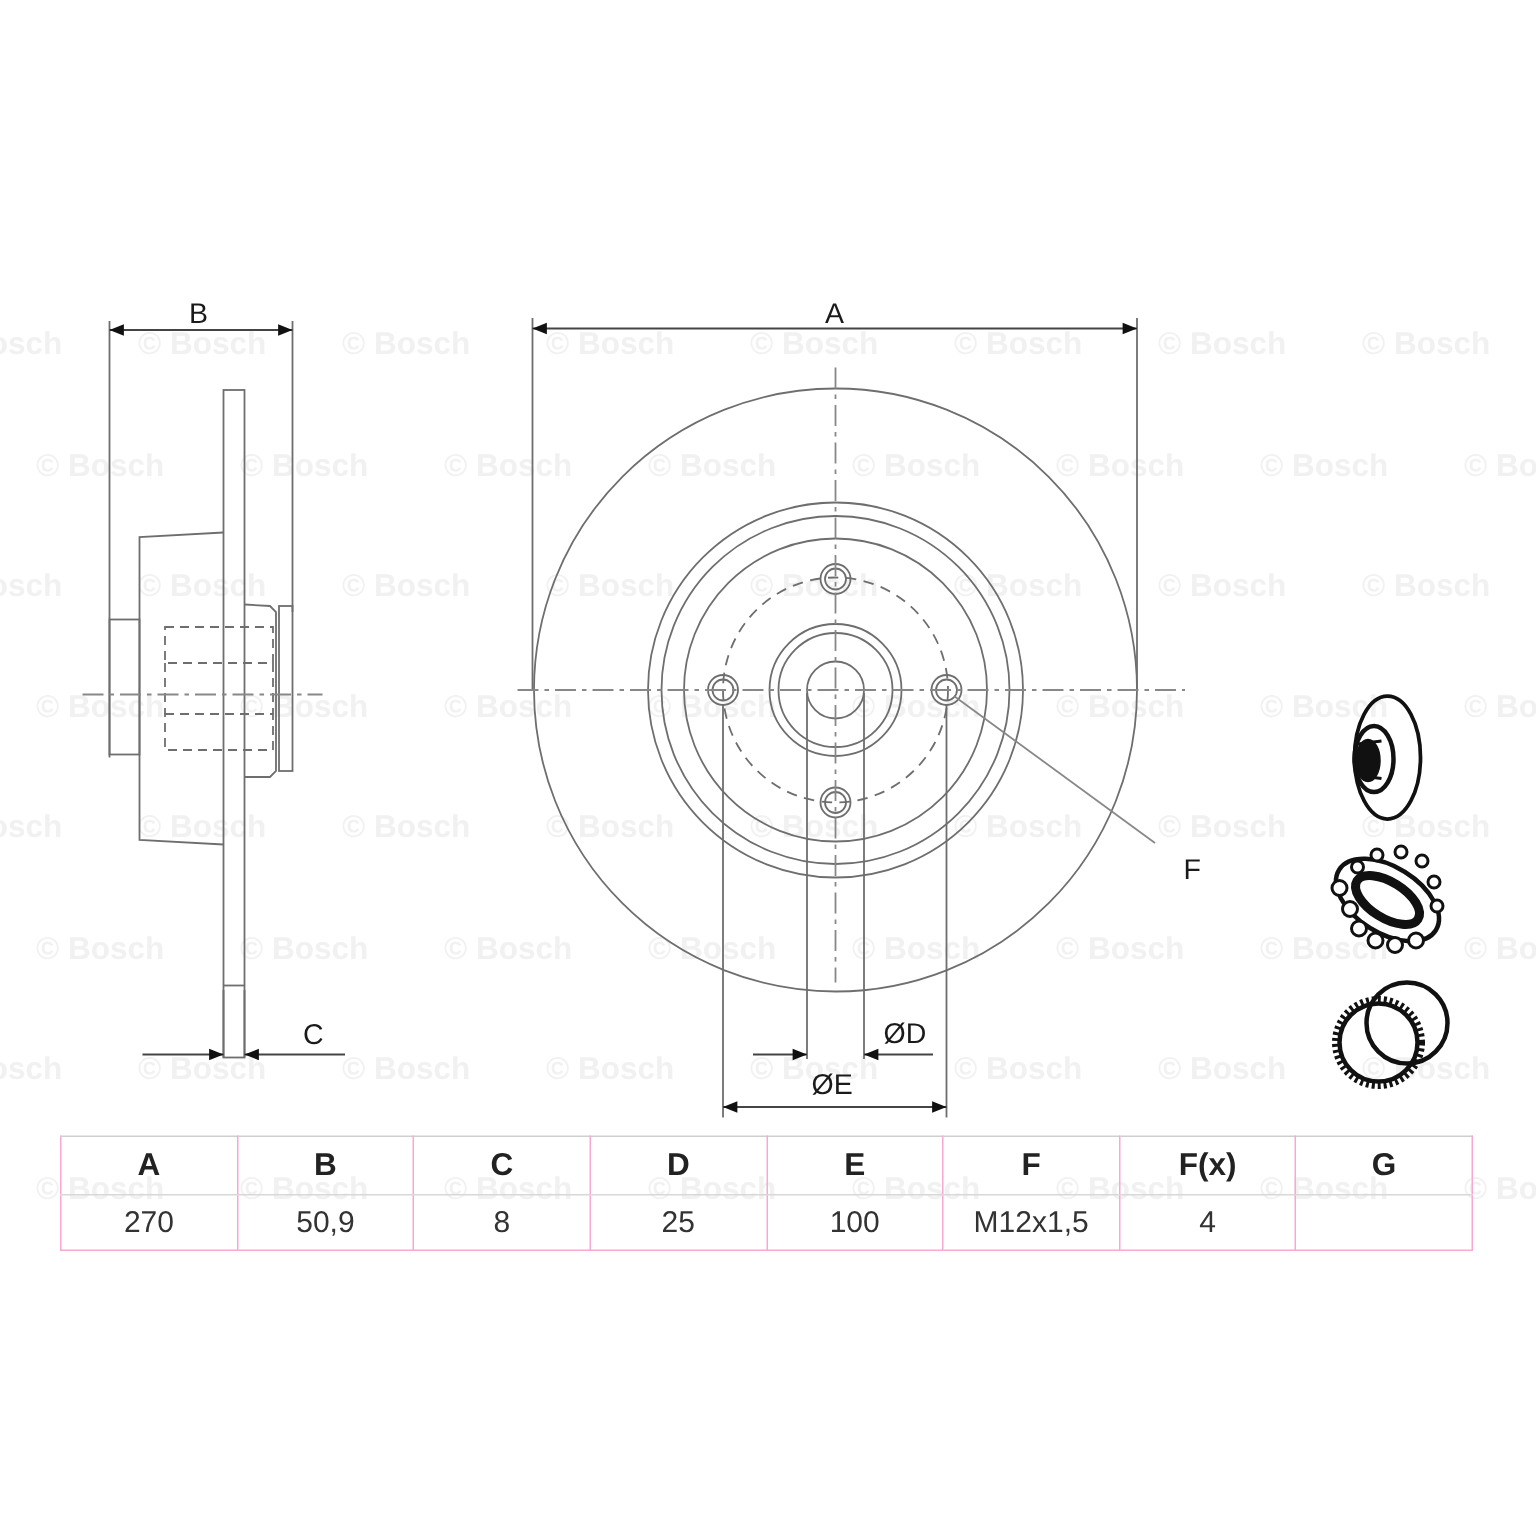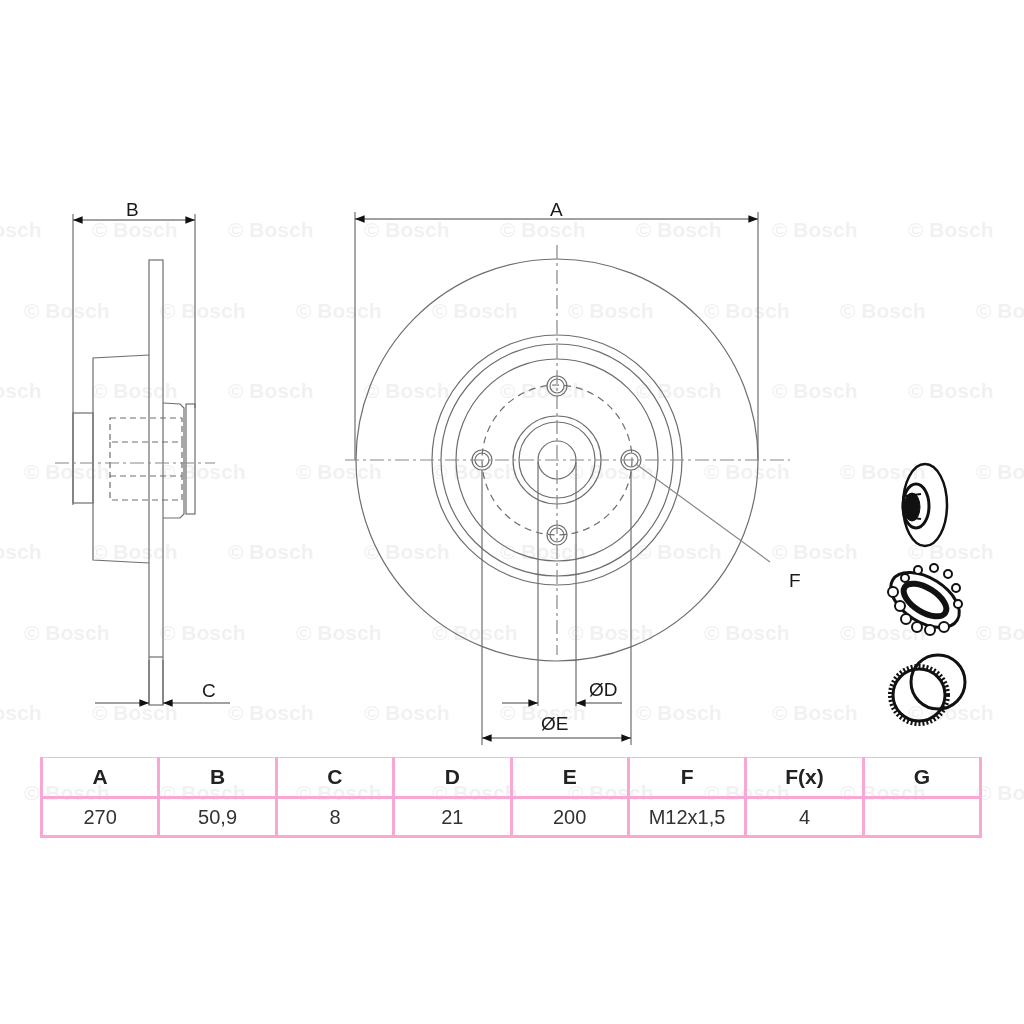--- a/index.html
+++ b/index.html
@@ -1,21 +1,21 @@
 <!DOCTYPE html>
 <html><head>
 <meta charset="utf-8">
 <style>
   html, body { margin:0; padding:0; background:#ffffff; }
   body { width:1024px; height:1024px; position:relative; overflow:hidden; font-family:"Liberation Sans", sans-serif; }
   #canvas { position:absolute; left:0; top:0; width:1024px; height:1024px; }
   .wm { position:absolute; font-family:"Liberation Sans", sans-serif; font-size:21px; font-weight:bold; color:#f1f1f1; white-space:nowrap; pointer-events:none; }
   .dim-label { position:absolute; font-family:"Liberation Sans", sans-serif; font-size:19px; color:#1a1a1a; }
   table.spec { position:absolute; left:40px; top:757px; width:942px; border-collapse:collapse; table-layout:fixed; }
-  table.spec th, table.spec td { border:3px solid #f9a8d4; text-align:center; font-family:"Liberation Sans", sans-serif; color:#222; }
+  table.spec th, table.spec td { border:1px solid #f9a8d4; text-align:center; font-family:"Liberation Sans", sans-serif; color:#222; }
   table.spec th { font-size:21px; font-weight:bold; height:38px; padding:0; border-bottom:1px solid #d8d8d8; }
   table.spec td { font-size:20px; height:36px; padding:0; color:#333; }
   table.spec tr:first-child th { border-top:1px solid #cfcfcf; }
 </style>
 </head>
 <body>
 
 <div id="wm-layer">
     <div class="wm" style="left: -44px; top: 218px;">© Bosch</div>
     <div class="wm" style="left: 92px; top: 218px;">© Bosch</div>
@@ -215,20 +215,20 @@
     <th>D</th>
     <th>E</th>
     <th>F</th>
     <th>F(x)</th>
     <th>G</th>
   </tr>
   <tr>
     <td>270</td>
     <td>50,9</td>
     <td>8</td>
-    <td>21</td>
-    <td>200</td>
+    <td>25</td>
+    <td>100</td>
     <td>M12x1,5</td>
     <td>4</td>
     <td></td>
   </tr>
 </tbody>
   </table>
 
 </body></html>

